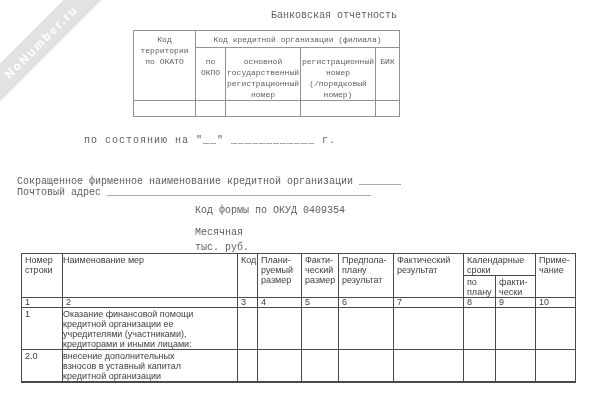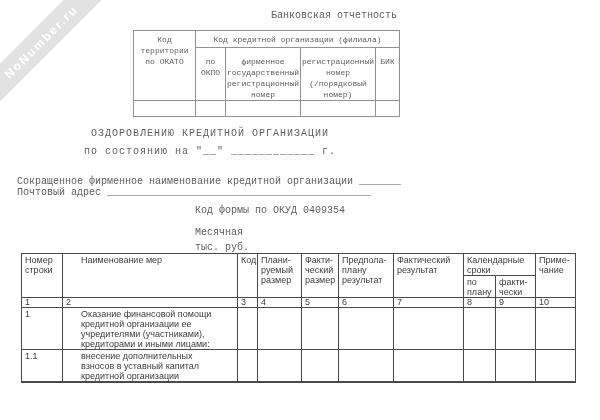--- a/index.html
+++ b/index.html
@@ -35,21 +35,21 @@
   .org1{left:17px;top:176px;}
   .org2{left:17px;top:187px;}
 
   .meta{left:195px;width:200px;text-align:left;}
   .meta1{top:205px;} .meta2{top:227px;} .meta3{top:242px;}
 
   
   .measures{left:21px;top:253px;width:554px;border-collapse:collapse;table-layout:fixed;
     font-family:"Liberation Sans","DejaVu Sans",sans-serif;font-size:9px;line-height:10px;color:#3d3d3d;}
   .measures td{border:1px solid #4a4a4a;vertical-align:top;padding:1px 2px 0 3px;overflow:hidden;}
-  .measures .name-col{padding-left:18px;}
+  .measures .name-col{padding-left:0;}
   .measures .h1{height:18px;}
   .measures .h2{height:22px;}
   .measures .num-row{height:10px;}
   .measures .num-row td{line-height:9px;padding:0 2px 0 3px;}
   .measures .row-a{height:41px;}
   .measures .row-b{height:30px;}
   .measures .row-b td{border-bottom-width:2px;}
 </style>
 </head>
 <body>
@@ -73,42 +73,41 @@
     <tbody>
       <tr class="r1">
         <td rowspan="2" class="pre hdr-top">Код
 территории
 по ОКАТО</td>
         <td colspan="4" class="hdr-top">Код кредитной организации (филиала)</td>
       </tr>
       <tr class="r2">
         <td class="pre sub">по
 ОКПО</td>
-        <td class="pre sub">фирменное
+        <td class="pre sub">основной
 государственный
 регистрационный
 номер</td>
         <td class="pre sub">регистрационный
 номер
 (/порядковый
 номер)</td>
         <td class="pre sub">БИК</td>
       </tr>
       <tr class="r3">
         <td></td>
         <td></td>
         <td></td>
         <td></td>
         <td></td>
       </tr>
     </tbody>
   </table>
 
   <div class="abs mono title-block">
-    <div class="tl">ОЗДОРОВЛЕНИЮ КРЕДИТНОЙ ОРГАНИЗАЦИИ</div>
     <div class="asof">по состоянию на "__" ____________ г.</div>
   </div>
 
   <div class="abs mono org1">Сокращенное фирменное наименование кредитной организации _______</div>
   <div class="abs mono org2">Почтовый адрес ____________________________________________</div>
 
   <div class="abs mono meta meta1">Код формы по ОКУД 0409354</div>
   <div class="abs mono meta meta2">Месячная</div>
   <div class="abs mono meta meta3">тыс. руб.</div>
 
@@ -174,21 +173,21 @@
         <td></td>
         <td></td>
         <td></td>
         <td></td>
         <td></td>
         <td></td>
         <td></td>
         <td></td>
       </tr>
       <tr class="row-b">
-        <td>1.1</td>
+        <td>2.0</td>
         <td class="pre name-col">внесение дополнительных
 взносов в уставный капитал
 кредитной организации</td>
         <td></td>
         <td></td>
         <td></td>
         <td></td>
         <td></td>
         <td></td>
         <td></td>

